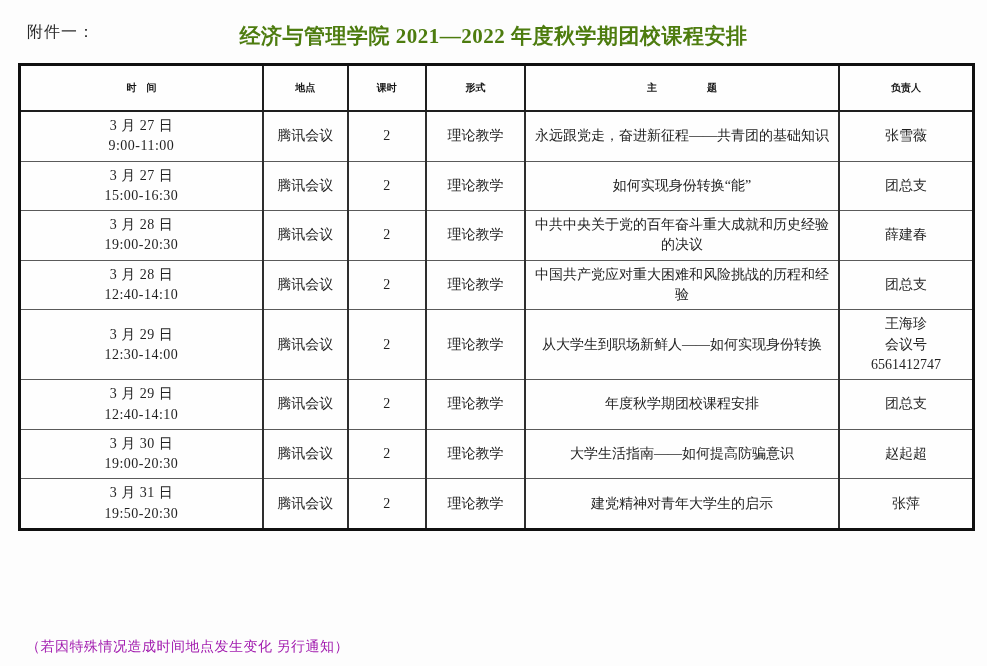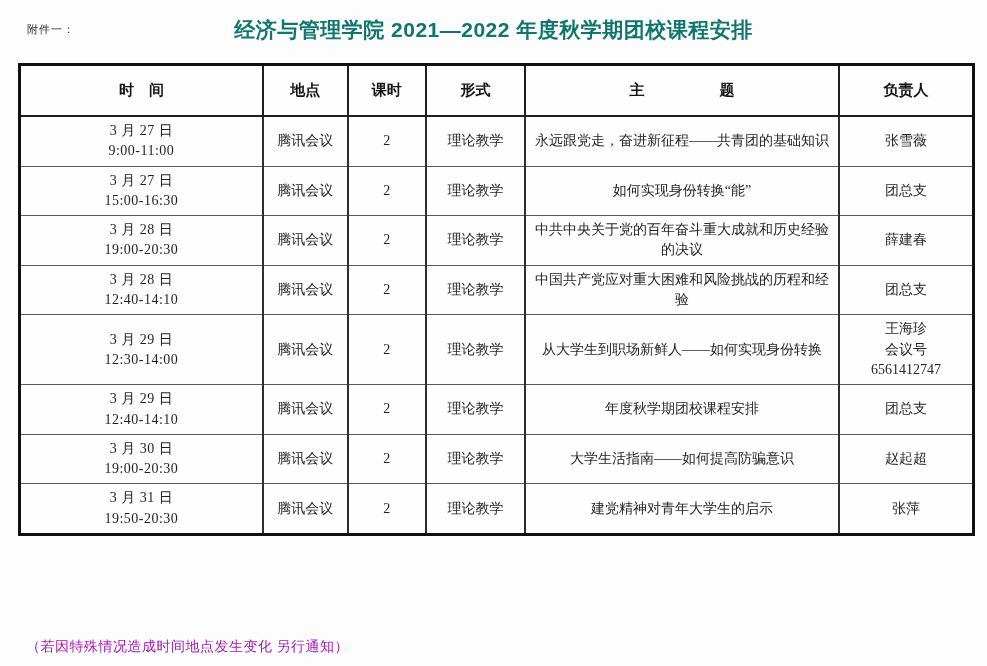--- a/index.html
+++ b/index.html
@@ -19,51 +19,51 @@
   }
   .doc-header {
     position: relative;
     height: 44px;
     padding-top: 16px;
   }
   .attachment {
     position: absolute;
     left: 27px;
     top: 22px;
-    font-size: 11px;
+    font-size: 16px;
     color: #2a2a2a;
     letter-spacing: 1px;
   }
   .title {
-    margin: 0;
+    margin: 6px;
     text-align: center;
-    font-family: Liberation Sans, sans-serif;
+    font-family: Liberation Serif, serif;
     font-size: 21px;
     font-weight: bold;
-    color: #0f766e;
+    color: #4d7c0f;
     letter-spacing: 0.5px;
   }
   table.schedule {
     position: absolute;
     left: 18px;
     top: 63px;
     width: 957px;
     border-collapse: collapse;
     table-layout: fixed;
     background: #fefefe;
   }
   table.schedule, table.schedule tr, table.schedule td, table.schedule th {
     box-sizing: border-box;
   }
   table.schedule {
     border: 3px solid #101010;
   }
   table.schedule th {
     border: 2px solid #1e1e1e;
-    font-size: 15px;
+    font-size: 10px;
     font-weight: bold;
     padding: 15px 4px;
     text-align: center;
     color: #141414;
     background: #fefefe;
   }
   table.schedule td {
     border-left: 2px solid #2e2e2e;
     border-right: 2px solid #2e2e2e;
     border-top: 1px solid #5a5a5a;

